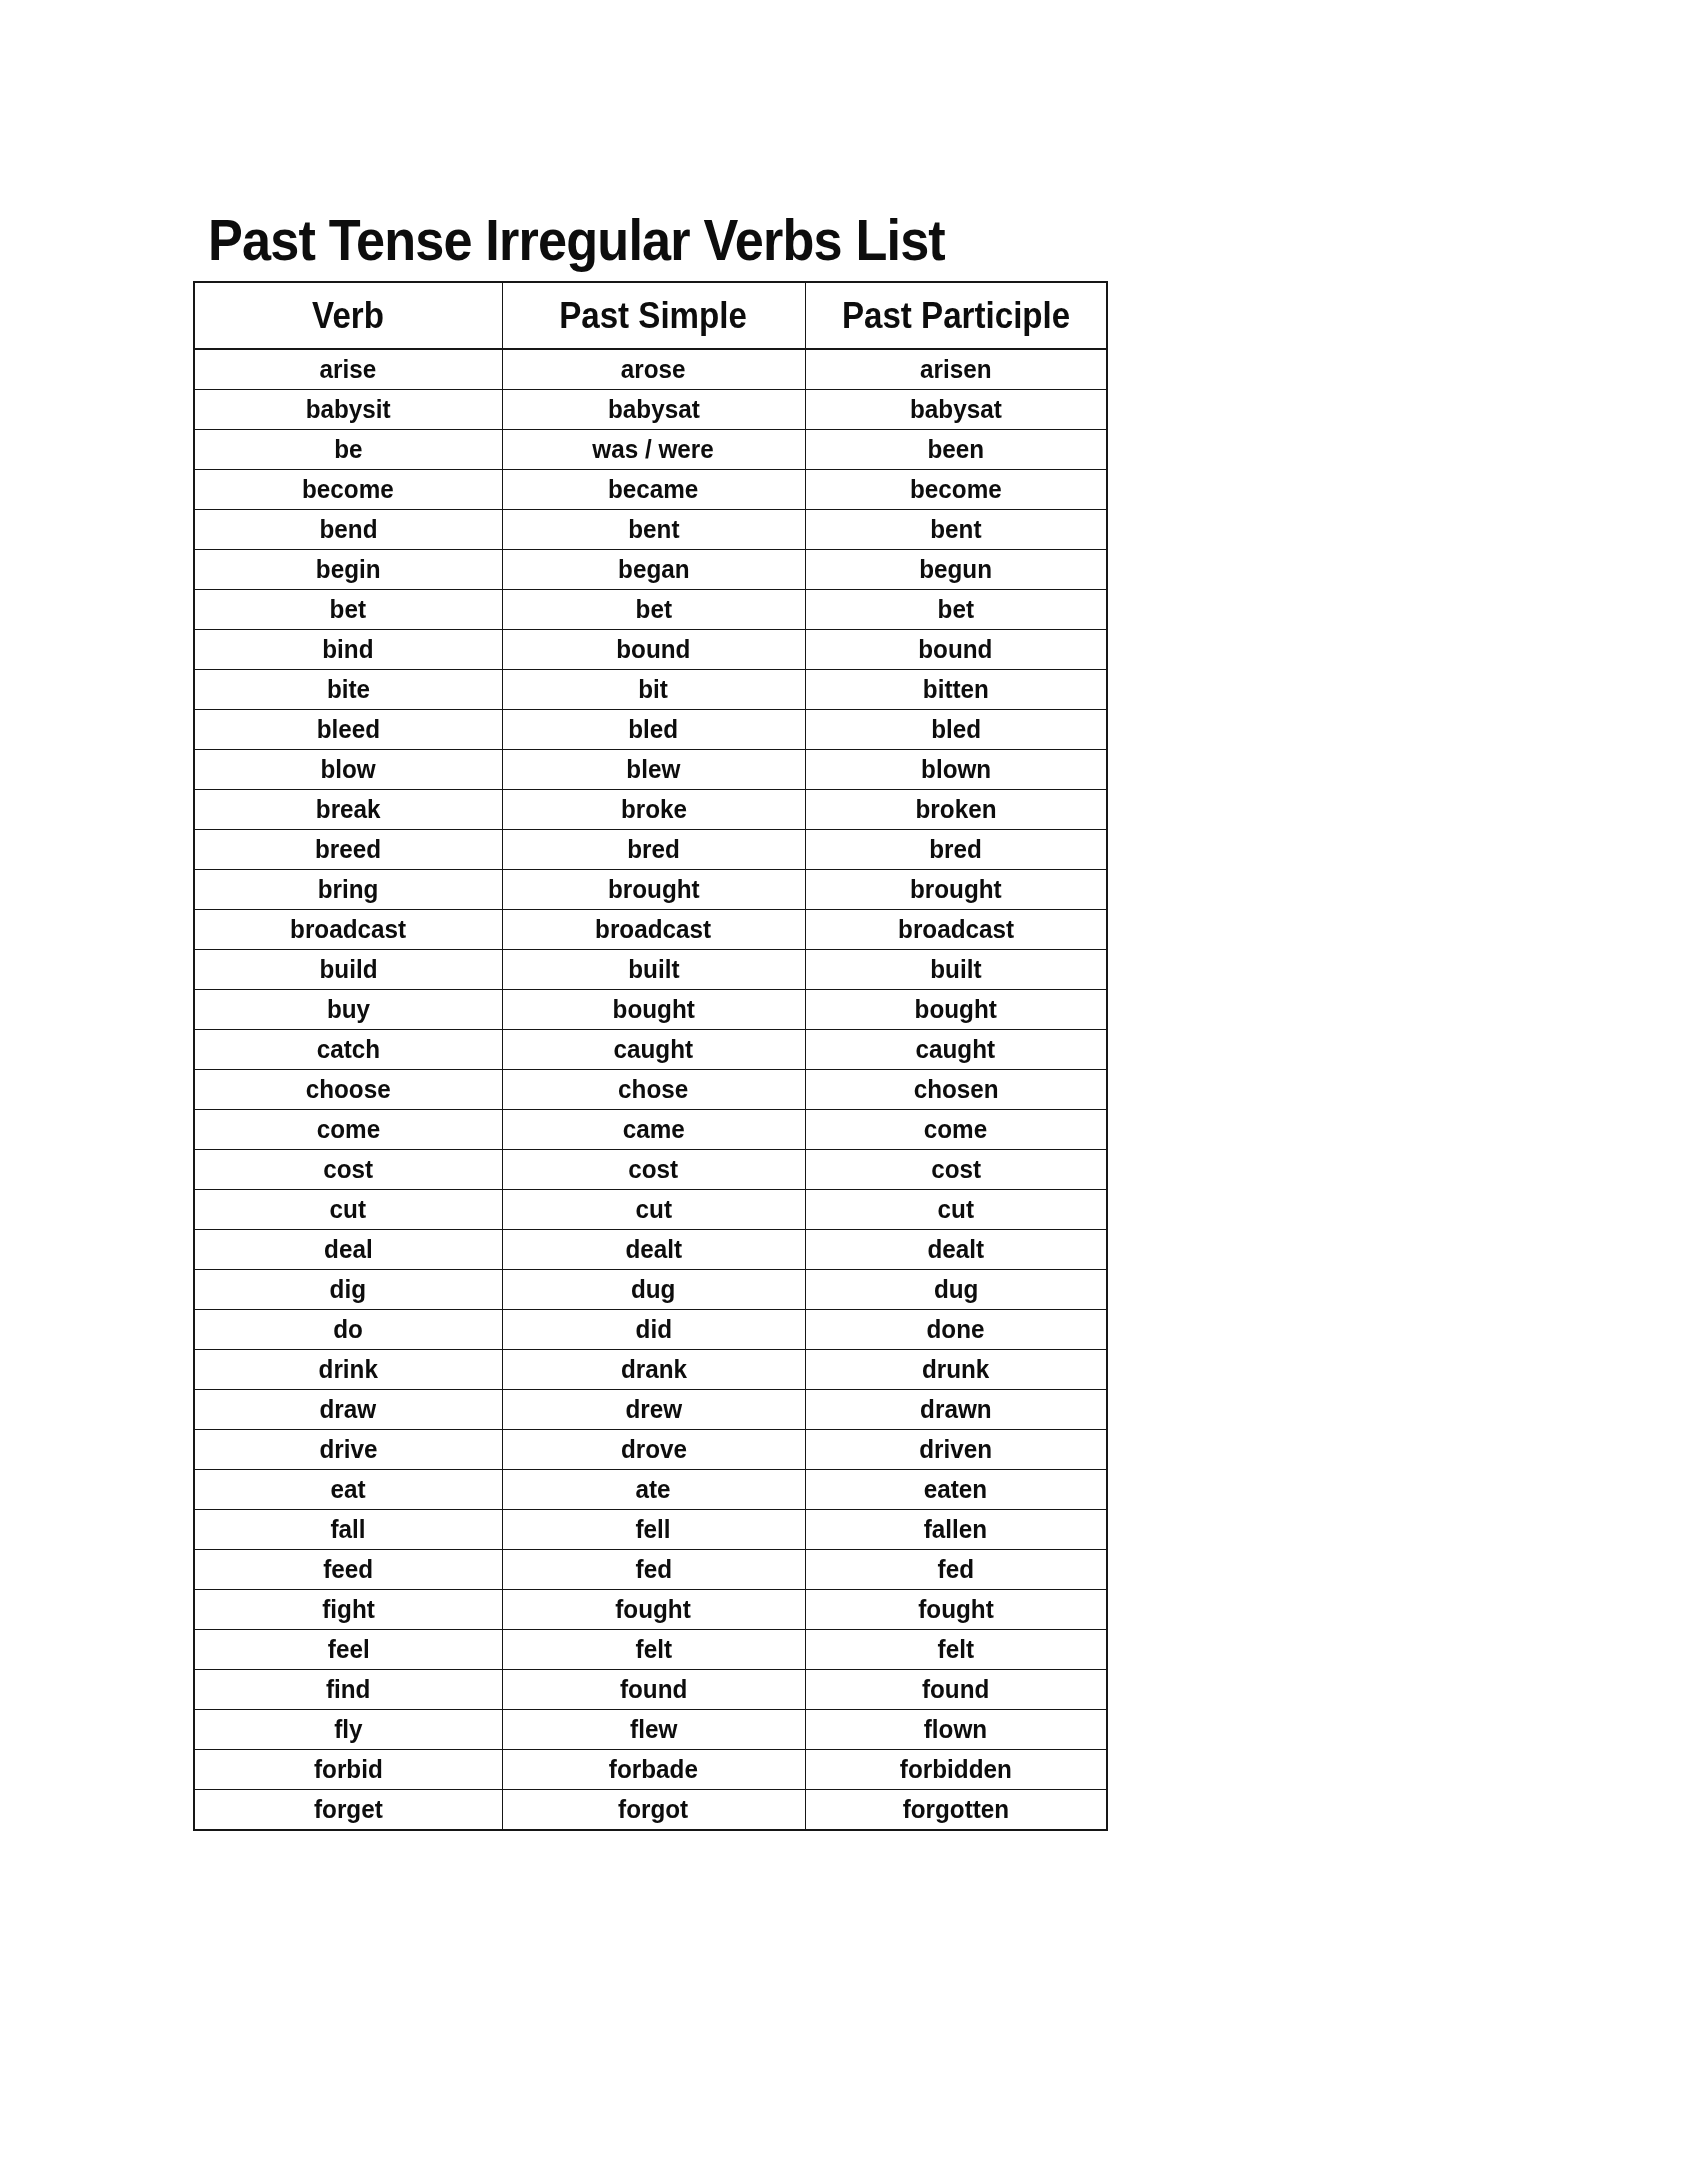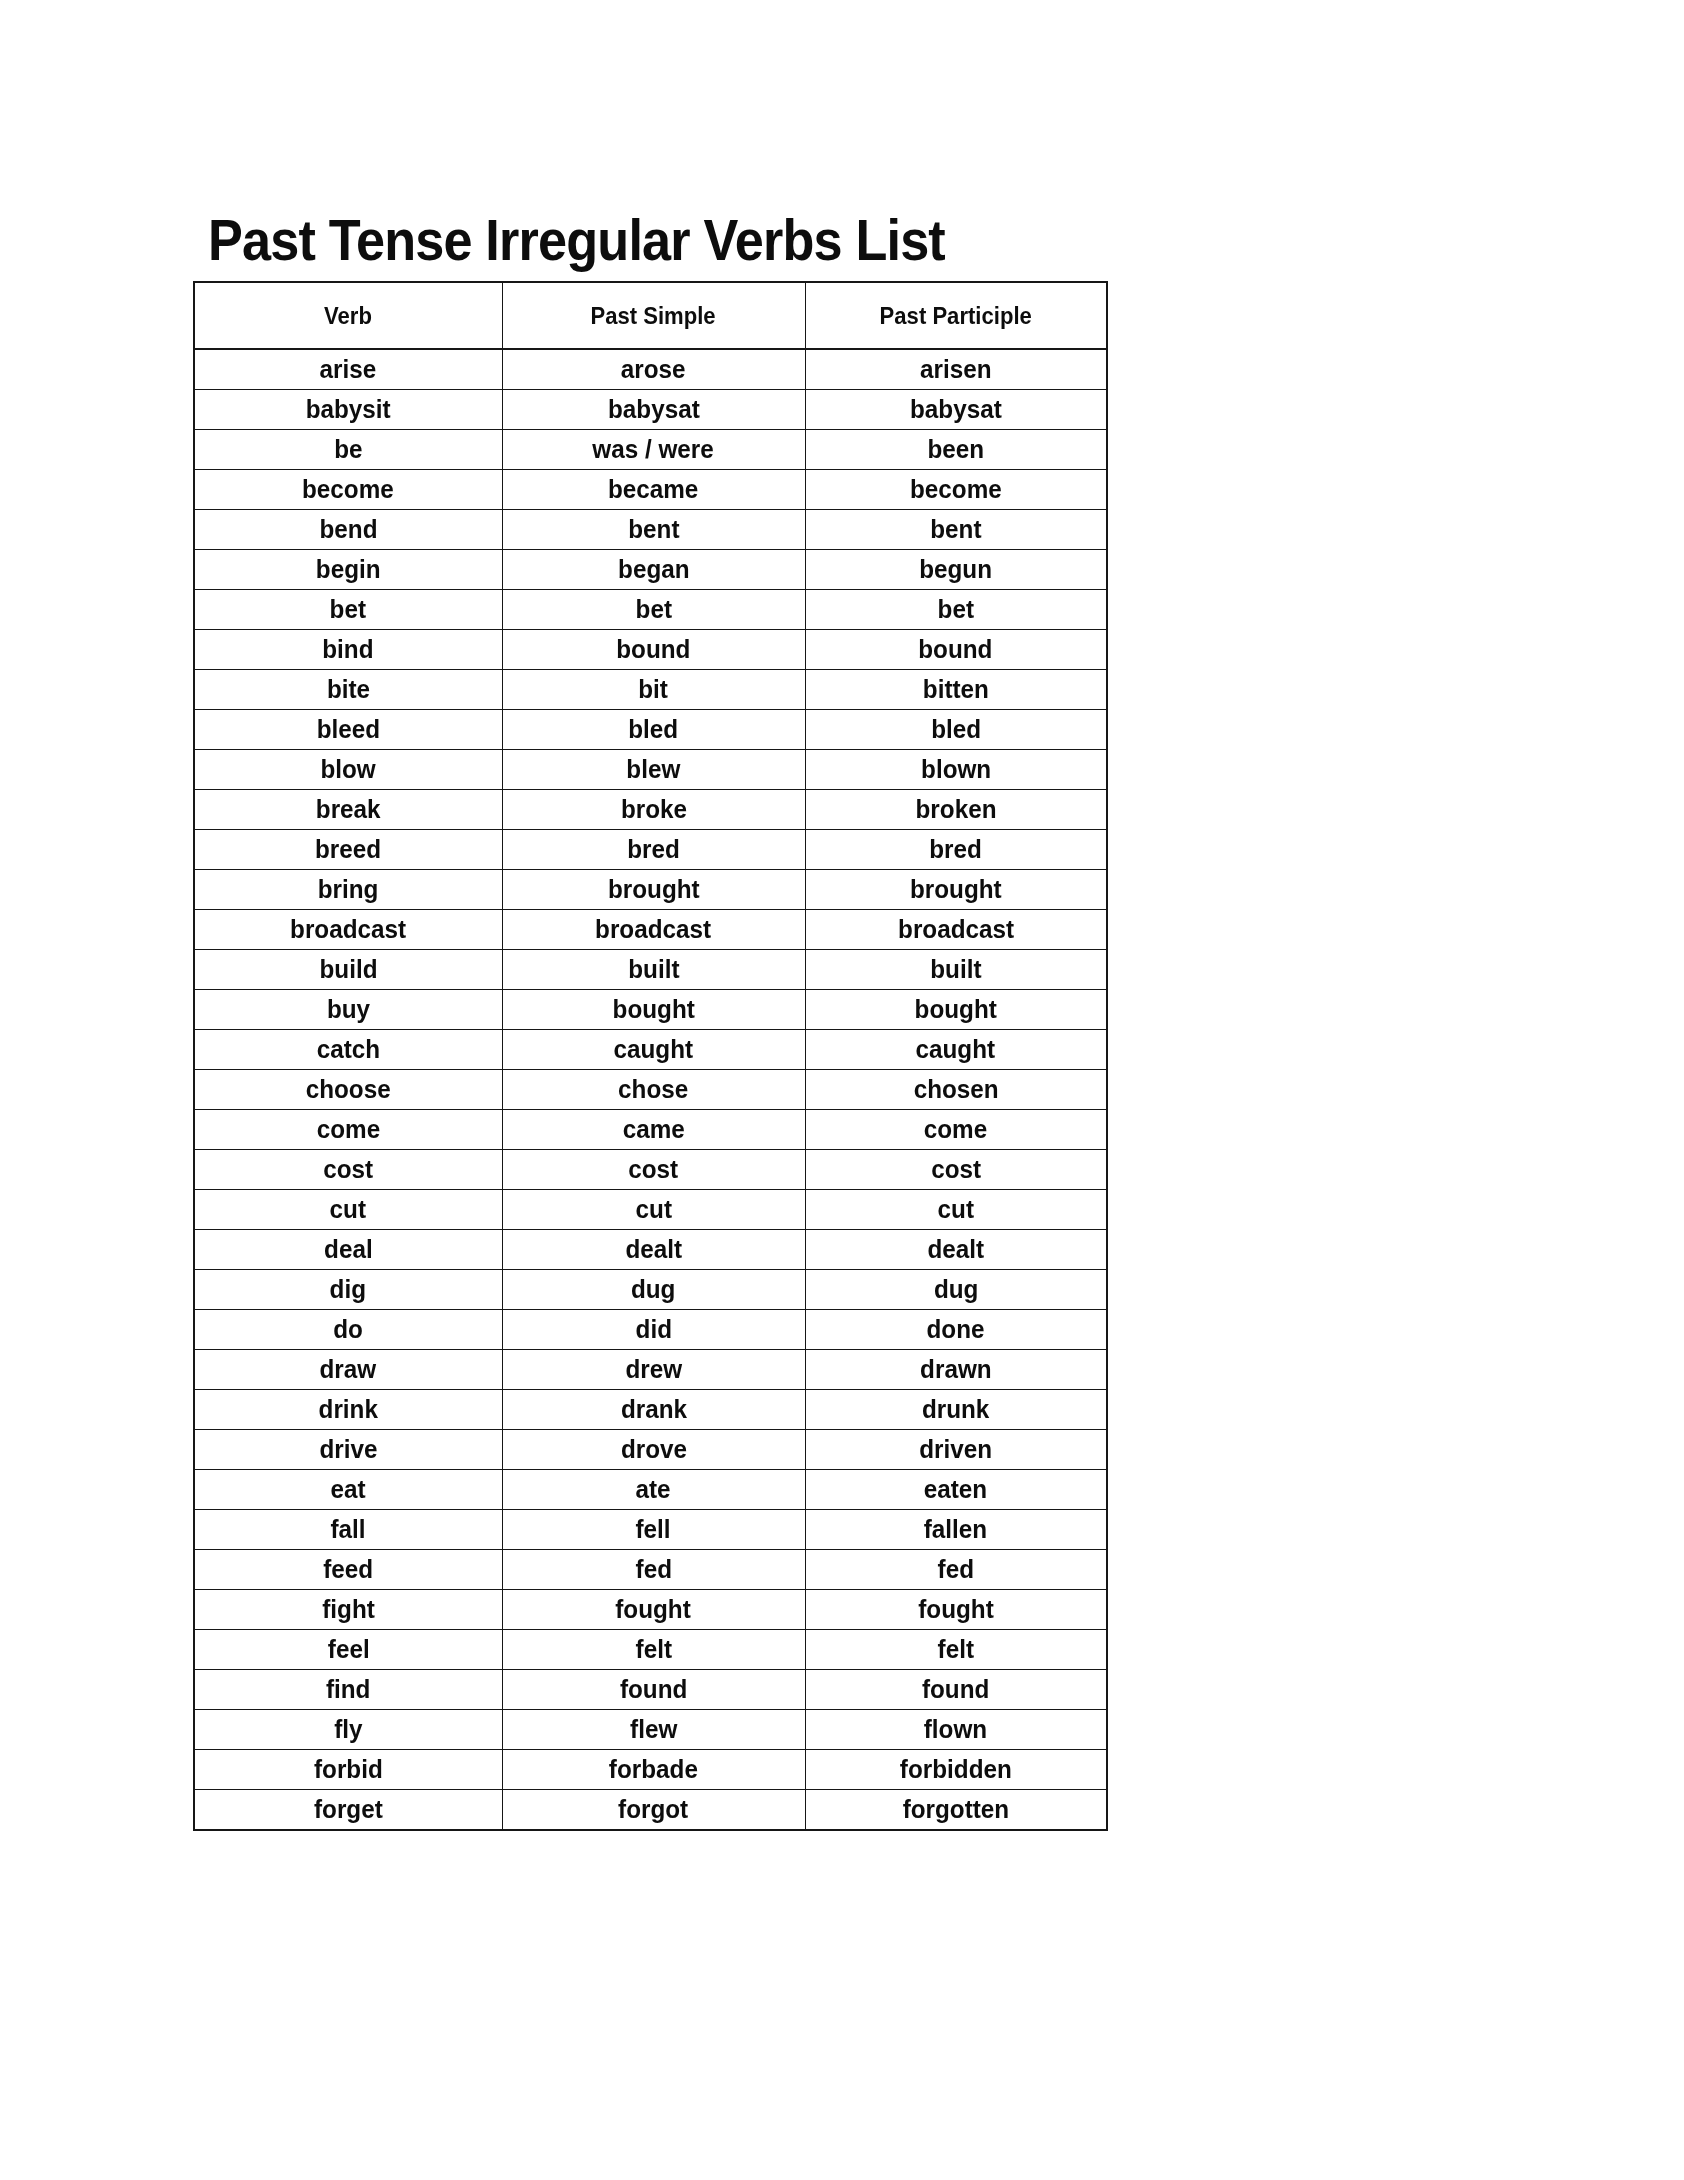--- a/index.html
+++ b/index.html
@@ -47,21 +47,21 @@
     text-align: center;
     vertical-align: middle;
     color: #0d0d0d;
     font-weight: 700;
     padding: 0;
     overflow: hidden;
     white-space: nowrap;
   }
   table.verb-table th {
     height: 65px;
-    font-size: 24px;
+    font-size: 36px;
     border-bottom: 2.6px solid #161616;
   }
   table.verb-table td {
     height: 39px;
     font-size: 26.4px;
   }
   .cell-text {
     display: inline-block;
     transform: scaleX(0.92);
     transform-origin: center;
@@ -214,30 +214,30 @@
           <td><span class="cell-text">dig</span></td>
           <td><span class="cell-text">dug</span></td>
           <td><span class="cell-text">dug</span></td>
         </tr>
         <tr>
           <td><span class="cell-text">do</span></td>
           <td><span class="cell-text">did</span></td>
           <td><span class="cell-text">done</span></td>
         </tr>
         <tr>
+          <td><span class="cell-text">drink</span></td>
+          <td><span class="cell-text">drank</span></td>
+          <td><span class="cell-text">drunk</span></td>
+        </tr>
+        <tr>
           <td><span class="cell-text">draw</span></td>
           <td><span class="cell-text">drew</span></td>
           <td><span class="cell-text">drawn</span></td>
         </tr>
         <tr>
-          <td><span class="cell-text">drink</span></td>
-          <td><span class="cell-text">drank</span></td>
-          <td><span class="cell-text">drunk</span></td>
-        </tr>
-        <tr>
           <td><span class="cell-text">drive</span></td>
           <td><span class="cell-text">drove</span></td>
           <td><span class="cell-text">driven</span></td>
         </tr>
         <tr>
           <td><span class="cell-text">eat</span></td>
           <td><span class="cell-text">ate</span></td>
           <td><span class="cell-text">eaten</span></td>
         </tr>
         <tr>

